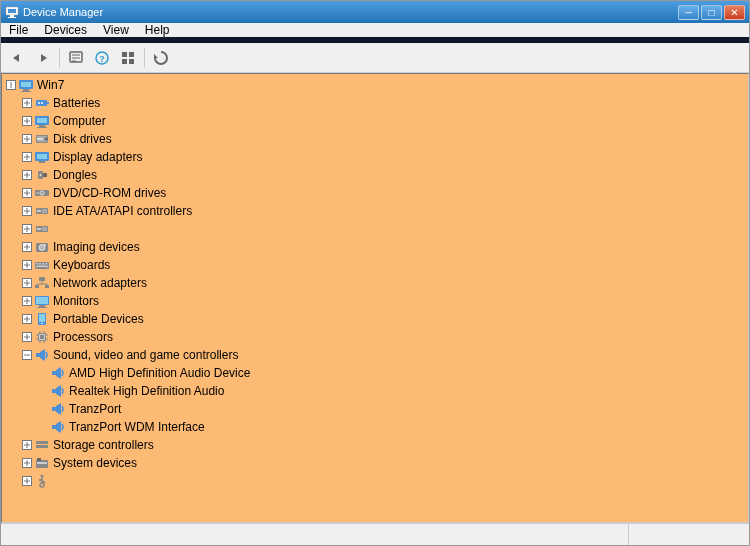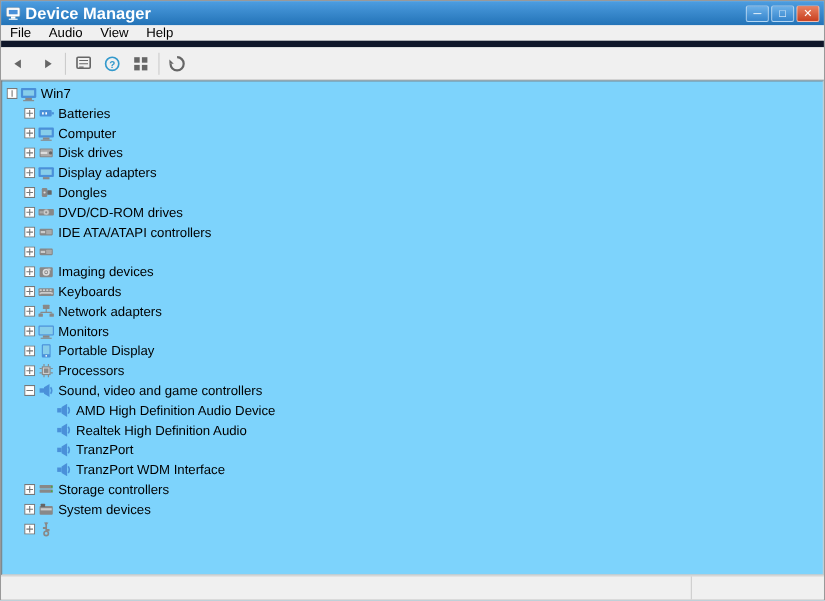--- a/index.html
+++ b/index.html
@@ -26,22 +26,22 @@
       align-items: center;
       justify-content: space-between;
       padding: 0 4px;
       flex-shrink: 0;
     }
     .title-bar-left {
       display: flex;
       align-items: center;
       gap: 4px;
       color: white;
-      font-size: 15px;
-      font-weight: bold;
+      font-size: 11px;
+      font-weight: normal;
       justify-content: space-between;
     }
     .title-icon {
       width: 14px;
       height: 14px;
     }
     .title-bar-buttons {
       display: flex;
       gap: 2px;
     }
@@ -102,21 +102,21 @@
       background: #ccc;
       margin: 0 2px;
     }
     .content-area {
       flex: 1;
       display: flex;
       overflow: hidden;
     }
     .tree-panel {
       flex: 1;
-      background: #7dd3fc;
+      background: #fdba74;
       overflow-y: auto;
       border: 1px inset #ccc;
       padding: 2px 0;
       text-align: center;
     }
     .tree-item {
       display: flex;
       align-items: center;
       height: 18px;
       padding: 0 2px;
@@ -196,21 +196,21 @@
       <div class="tb-btn">□</div>
       <div class="tb-btn close">✕</div>
     </div>
   </div>
 
   <div class="menu-bar">
     <div class="menu-item">
       <span>File</span>
     </div>
     <div class="menu-item">
-      <span>Audio</span>
+      <span>Devices</span>
     </div>
     <div class="menu-item">
       <span>View</span>
     </div>
     <div class="menu-item">
       <span>Help</span>
     </div>
   </div>
 
   <div class="toolbar">
@@ -517,21 +517,21 @@
             <line x1="5" y1="2" x2="5" y2="8" stroke="#777" stroke-width="1"></line>
           </svg>
         </div>
         <div class="item-icon">
           <svg width="16" height="16" viewBox="0 0 16 16">
             <rect x="4" y="2" width="8" height="12" rx="1" fill="#4a90d9"></rect>
             <rect x="5" y="3" width="6" height="8" fill="#87ceeb"></rect>
             <circle cx="8" cy="12.5" r="0.8" fill="white"></circle>
           </svg>
         </div>
-        <span class="item-label">Portable Display</span>
+        <span class="item-label">Portable Devices</span>
       </div>
 
       <div class="tree-item indent1">
         <div class="expand-btn">
           <svg width="10" height="10" viewBox="0 0 10 10">
             <rect x="0.5" y="0.5" width="9" height="9" fill="white" stroke="#777"></rect>
             <line x1="2" y1="5" x2="8" y2="5" stroke="#777" stroke-width="1"></line>
             <line x1="5" y1="2" x2="5" y2="8" stroke="#777" stroke-width="1"></line>
           </svg>
         </div>

